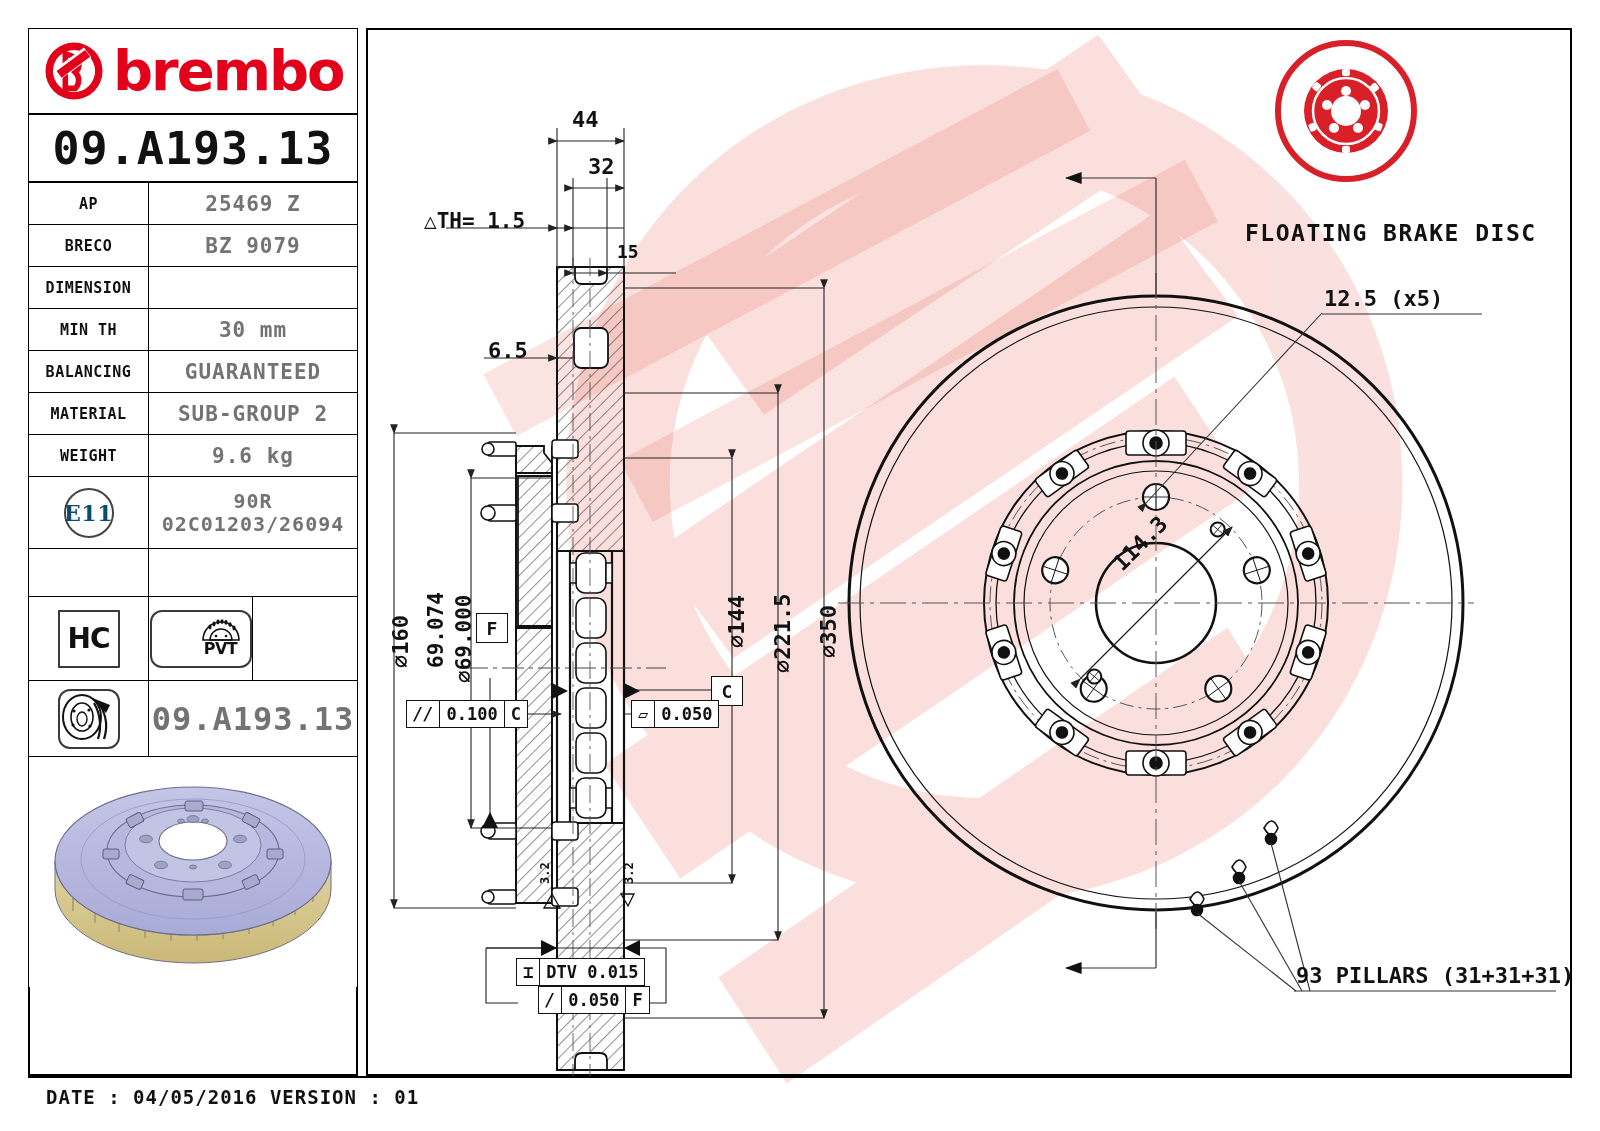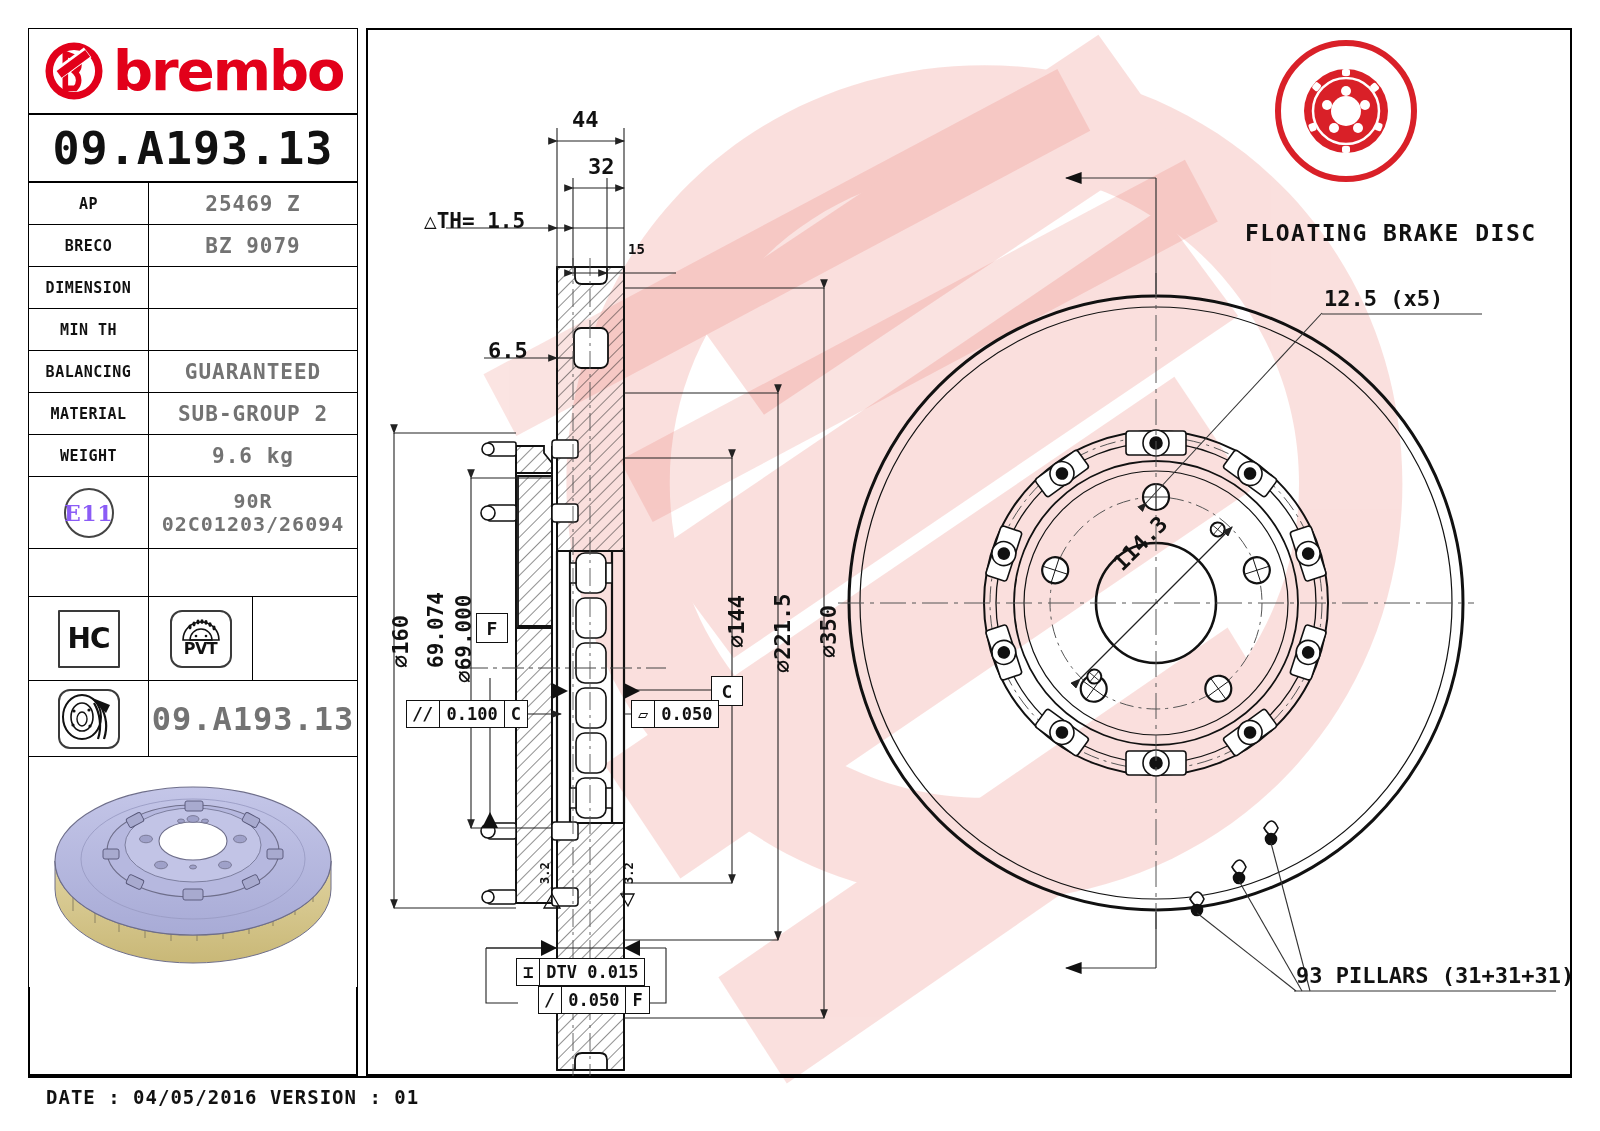--- a/index.html
+++ b/index.html
@@ -29,28 +29,28 @@
 
   .code-row{height:68px;justify-content:center;align-items:center;border-bottom:2px solid #000;}
   .code-txt{font-size:45px;font-weight:bold;letter-spacing:1px;color:#111;}
 
   .r-std{height:42px;}
   .r-e11{height:72px;}
   .r-blank{height:48px;}
   .r-icons{height:84px;}
   .r-part{height:76px;}
 
-  .e11-badge{width:46px;height:46px;border-radius:50%;border:2.5px solid #444;display:flex;align-items:center;justify-content:center;font-family:"DejaVu Serif","Liberation Serif",serif;font-size:22px;font-weight:bold;color:#8b5cf6;}
+  .e11-badge{width:46px;height:46px;border-radius:50%;border:2.5px solid #444;display:flex;align-items:center;justify-content:center;font-family:"DejaVu Serif","Liberation Serif",serif;font-size:22px;font-weight:bold;color:#0c4a6e;}
   .e11-val{display:flex;flex-direction:column;align-items:center;justify-content:center;line-height:1.15;font-size:20px;font-weight:bold;}
 
   .icons-cellA{width:120px;border-right:1.5px solid #000;display:flex;align-items:center;justify-content:center;box-sizing:border-box;}
   .icons-cellB{width:104px;border-right:1.5px solid #000;display:flex;align-items:center;justify-content:center;box-sizing:border-box;}
   .icons-cellC{flex:1;}
   .hc-box{width:58px;height:54px;border:2.5px solid #3a3a3a;border-radius:1px;display:flex;align-items:center;justify-content:center;font-family:"DejaVu Sans","Liberation Sans",sans-serif;font-size:28px;font-weight:bold;color:#111;letter-spacing:-1px;}
-  .pvt-box{width:58px;height:54px;border:2.5px solid #3a3a3a;border-radius:12px;display:flex;flex-direction:column;align-items:center;justify-content:center;}
+  .pvt-box{width:58px;height:54px;border:2.5px solid #3a3a3a;border-radius:12px;display:flex;flex-direction:column;align-items:center;justify-content:center;padding-left:40px;}
   .pvt-txt{font-family:"DejaVu Sans","Liberation Sans",sans-serif;font-size:16px;font-weight:bold;letter-spacing:-0.5px;color:#111;margin-top:-2px;}
 
   .part-icon-cell{width:120px;border-right:1.5px solid #000;display:flex;align-items:center;justify-content:center;box-sizing:border-box;}
   .disc-ic{width:58px;height:56px;border:2.5px solid #3a3a3a;border-radius:12px;overflow:hidden;position:relative;}
 
   .img-row{height:230px;display:flex;align-items:center;justify-content:center;border-bottom:none;}
 
   
   .draw{position:absolute;left:366px;top:28px;width:1206px;height:1048px;z-index:4;}
   .dsvg{position:absolute;left:0;top:0;}
@@ -114,20 +114,21 @@
     </div>
     <div class="row r-std">
       <div class="cellL">BRECO</div>
       <div class="cellR">BZ 9079</div>
     </div>
     <div class="row r-std">
       <div class="cellL">DIMENSION</div>
     </div>
     <div class="row r-std">
       <div class="cellL">MIN TH</div>
+      <div class="cellR">30 mm</div>
     </div>
     <div class="row r-std">
       <div class="cellL">BALANCING</div>
       <div class="cellR">GUARANTEED</div>
     </div>
     <div class="row r-std">
       <div class="cellL">MATERIAL</div>
       <div class="cellR">SUB-GROUP 2</div>
     </div>
     <div class="row r-std">
@@ -596,21 +597,21 @@
         <rect x="71" y="110" width="8" height="7" rx="2"></rect>
         <rect x="38" y="88" width="8" height="7" rx="2" transform="rotate(70 42 91)"></rect>
         <rect x="42" y="48" width="8" height="7" rx="2" transform="rotate(130 46 51)"></rect>
       </g>
     </svg>
     <div class="fbd-title" style="left:879px;top:160px;margin-top:32px;">FLOATING BRAKE DISC</div>
 
     <div class="lbl" style="left:206px;top:79px;font-size:22px;">44</div>
     <div class="lbl" style="left:222px;top:126px;font-size:22px;">32</div>
     <div class="lbl" style="left:58px;top:181px;font-size:21px;">△TH= 1.5</div>
-    <div class="lbl" style="left:262px;top:213px;font-size:14px;">15</div>
+    <div class="lbl" style="left:251px;top:213px;font-size:18px;">15</div>
     <div class="lbl" style="left:122px;top:310px;font-size:22px;">6.5</div>
 
     <div class="lbl lbl-v" style="left:22px;top:640px;font-size:22px;transform:rotate(-90deg);">⌀160</div>
     <div class="lbl lbl-v" style="left:58px;top:640px;font-size:21px;transform:rotate(-90deg);">69.074</div>
     <div class="lbl lbl-v" style="left:86px;top:655px;font-size:21px;transform:rotate(-90deg);">⌀69.000</div>
 
     <div class="lbl lbl-v" style="left:358px;top:620px;font-size:22px;transform:rotate(-90deg);">⌀144</div>
     <div class="lbl lbl-v" style="left:404px;top:645px;font-size:22px;transform:rotate(-90deg);">⌀221.5</div>
     <div class="lbl lbl-v" style="left:450px;top:630px;font-size:22px;transform:rotate(-90deg);">⌀350</div>
 

